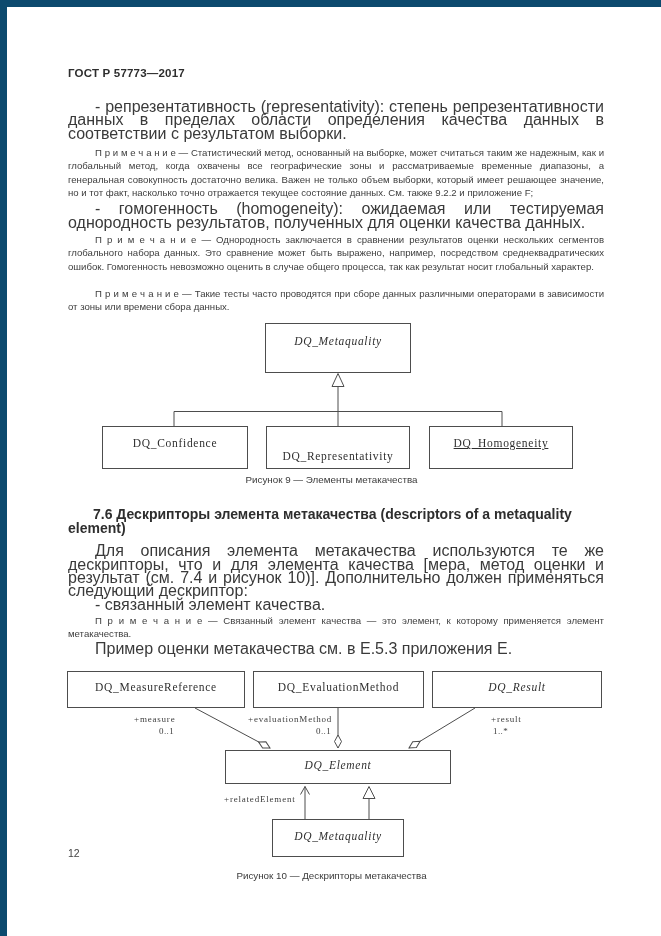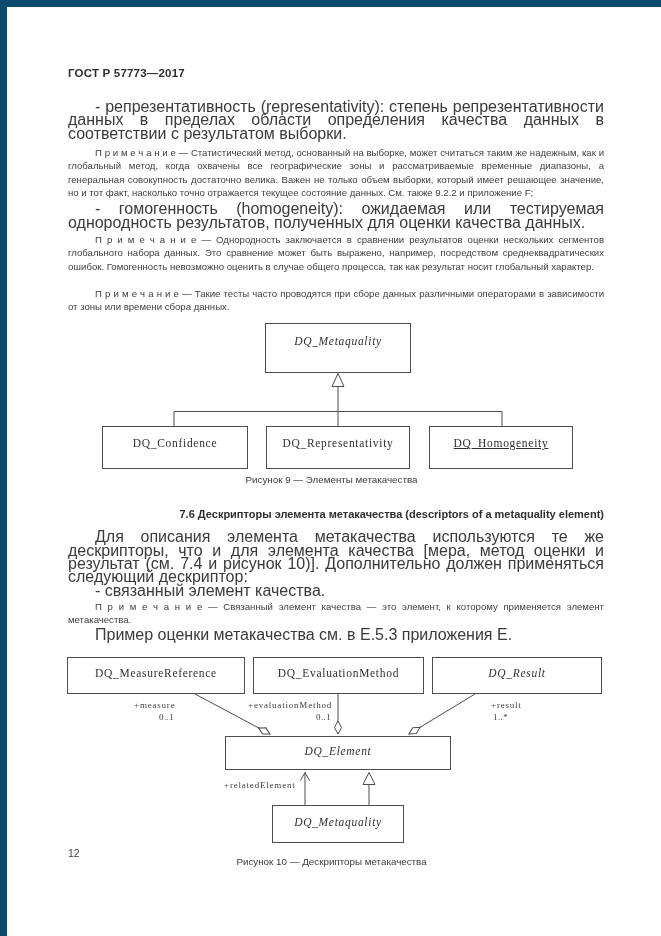--- a/index.html
+++ b/index.html
@@ -22,22 +22,22 @@
   .para-2{margin-top:3px;min-height:27px;}
   .note{
     font-size:9.6px;line-height:13.2px;text-align:justify;
     text-indent:27px;color:#3d3d3d;
   }
   .note-1{margin-top:6px;min-height:53px;}
   .note-2{margin-top:4px;min-height:53px;}
   .note-3{margin-top:1px;min-height:27px;}
   .note-4{margin-top:2px;min-height:27px;}
   .section-heading{
-    margin-top:12px;font-size:11px;font-weight:bold;color:#2e2e2e;
-    line-height:14px;text-indent:25px;text-align:right;
+    margin-top:12px;font-size:14px;font-weight:bold;color:#2e2e2e;
+    line-height:14px;text-indent:25px;
   }
   .para-3{margin-top:9px;min-height:40px;}
   .bullet-line{margin-top:0;min-height:14px;}
   .para-4{margin-top:1px;min-height:14px;}
   
   .figure{position:relative;margin-left:-61px;margin-right:-62px;width:649px;}
   .figure-9{margin-top:6px;height:175px;}
   .figure-10{margin-top:11px;height:218px;}
   .figure svg.connectors{position:absolute;left:0;top:0;}
   .uml-box{
@@ -82,21 +82,21 @@
         <g stroke="#4d4d4d" stroke-width="1" fill="none">
           <line x1="331" y1="66.5" x2="331" y2="106"></line>
           <line x1="167" y1="91.5" x2="495" y2="91.5"></line>
           <line x1="167" y1="91.5" x2="167" y2="106"></line>
           <line x1="495" y1="91.5" x2="495" y2="106"></line>
           <polygon points="331,53.5 325,66.5 337,66.5" fill="#ffffff"></polygon>
         </g>
       </svg>
       <div class="uml-box uml-italic" style="left:258px;top:3px;width:146px;height:50px;padding-top:11px;">DQ_Metaquality</div>
       <div class="uml-box" style="left:95px;top:106px;width:146px;height:43px;padding-top:10px;">DQ_Confidence</div>
-      <div class="uml-box" style="left:259px;top:106px;width:144px;height:43px;padding-top:10px;">DQ_Representativity</div>
+      <div class="uml-box" style="left:259px;top:106px;width:144px;height:43px;padding-top:23px;">DQ_Representativity</div>
       <div class="uml-box" style="left:422px;top:106px;width:144px;height:43px;padding-top:10px;text-decoration:underline;">DQ_Homogeneity</div>
       <div class="fig-caption" style="top:154px;">Рисунок 9 — Элементы метакачества</div>
     </div>
 
     <div class="section-heading">7.6 Дескрипторы элемента метакачества (descriptors of a metaquality element)</div>
 
     <div class="para para-3">Для описания элемента метакачества используются те же дескрипторы, что и для элемента качества [мера, метод оценки и результат (см. 7.4 и рисунок 10)]. Дополнительно должен применяться следующий дескриптор:</div>
 
     <div class="para bullet-line">- связанный элемент качества.</div>
 

